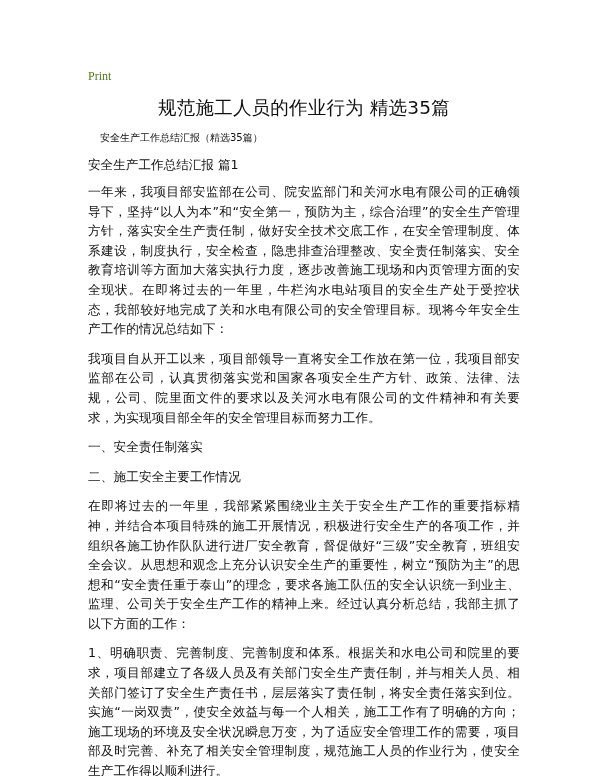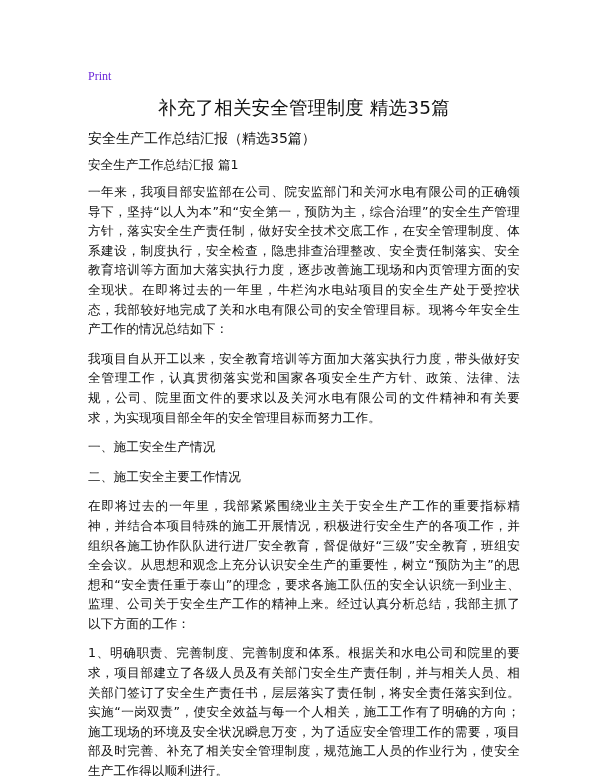--- a/index.html
+++ b/index.html
@@ -4,42 +4,42 @@
   <style>
     html, body { margin: 0; padding: 0; background: #ffffff; }
     body {
       width: 600px; height: 776px; overflow: hidden; position: relative;
       font-family: "DejaVu Sans", "Liberation Sans", sans-serif;
       color: #111111;
     }
     .page { position: absolute; left: 88px; top: 68px; width: 432px; }
     .print-label {
       font-family: "Liberation Serif", "DejaVu Serif", serif;
-      font-size: 12px; color: #6d28d9; line-height: 16px; margin: 0;
+      font-size: 12px; color: #4d7c0f; line-height: 16px; margin: 0;
     }
     .doc-title {
       text-align: center; font-size: 18.5px; font-weight: normal;
       margin: 12px 0 0 0; line-height: 24px; letter-spacing: 0.2px;
       white-space: nowrap;
     }
-    .doc-subtitle { font-size: 14px; margin: 9px 0 0 0; line-height: 18px; }
+    .doc-subtitle { font-size: 10px; margin: 9px 0 0 12px; line-height: 18px; }
     .section-heading { font-size: 12.6px; font-weight: normal; margin: 9px 0 0 0; line-height: 18px; }
     .para {
       font-size: 12.6px; line-height: 19.6px; margin: 10px 0 0 0;
       text-align: justify; letter-spacing: 0.15px;
     }
     .para.first { margin-top: 8px; }
   </style>
 </head>
 <body>
 
 <div class="page">
   <p class="print-label">Print</p>
-  <h1 class="doc-title">补充了相关安全管理制度 精选35篇</h1>
+  <h1 class="doc-title">规范施工人员的作业行为 精选35篇</h1>
   <p class="doc-subtitle">安全生产工作总结汇报（精选35篇）</p>
   <p class="section-heading">安全生产工作总结汇报 篇1</p>
   <p class="para first">一年来，我项目部安监部在公司、院安监部门和关河水电有限公司的正确领导下，坚持“以人为本”和“安全第一，预防为主，综合治理”的安全生产管理方针，落实安全生产责任制，做好安全技术交底工作，在安全管理制度、体系建设，制度执行，安全检查，隐患排查治理整改、安全责任制落实、安全教育培训等方面加大落实执行力度，逐步改善施工现场和内页管理方面的安全现状。在即将过去的一年里，牛栏沟水电站项目的安全生产处于受控状态，我部较好地完成了关和水电有限公司的安全管理目标。现将今年安全生产工作的情况总结如下：</p>
-  <p class="para">我项目自从开工以来，安全教育培训等方面加大落实执行力度，带头做好安全管理工作，认真贯彻落实党和国家各项安全生产方针、政策、法律、法规，公司、院里面文件的要求以及关河水电有限公司的文件精神和有关要求，为实现项目部全年的安全管理目标而努力工作。</p>
-  <p class="para">一、施工安全生产情况</p>
+  <p class="para">我项目自从开工以来，项目部领导一直将安全工作放在第一位，我项目部安监部在公司，认真贯彻落实党和国家各项安全生产方针、政策、法律、法规，公司、院里面文件的要求以及关河水电有限公司的文件精神和有关要求，为实现项目部全年的安全管理目标而努力工作。</p>
+  <p class="para">一、安全责任制落实</p>
   <p class="para">二、施工安全主要工作情况</p>
   <p class="para">在即将过去的一年里，我部紧紧围绕业主关于安全生产工作的重要指标精神，并结合本项目特殊的施工开展情况，积极进行安全生产的各项工作，并组织各施工协作队队进行进厂安全教育，督促做好“三级”安全教育，班组安全会议。从思想和观念上充分认识安全生产的重要性，树立“预防为主”的思想和“安全责任重于泰山”的理念，要求各施工队伍的安全认识统一到业主、监理、公司关于安全生产工作的精神上来。经过认真分析总结，我部主抓了以下方面的工作：</p>
   <p class="para">1、明确职责、完善制度、完善制度和体系。根据关和水电公司和院里的要求，项目部建立了各级人员及有关部门安全生产责任制，并与相关人员、相关部门签订了安全生产责任书，层层落实了责任制，将安全责任落实到位。实施“一岗双责”，使安全效益与每一个人相关，施工工作有了明确的方向；施工现场的环境及安全状况瞬息万变，为了适应安全管理工作的需要，项目部及时完善、补充了相关安全管理制度，规范施工人员的作业行为，使安全生产工作得以顺利进行。</p>
 </div>
 
 </body></html>

